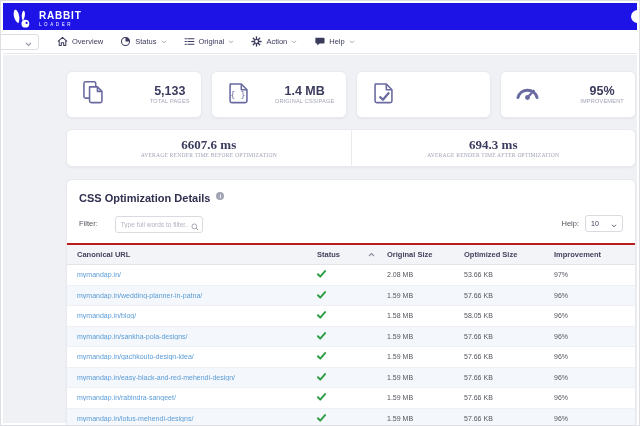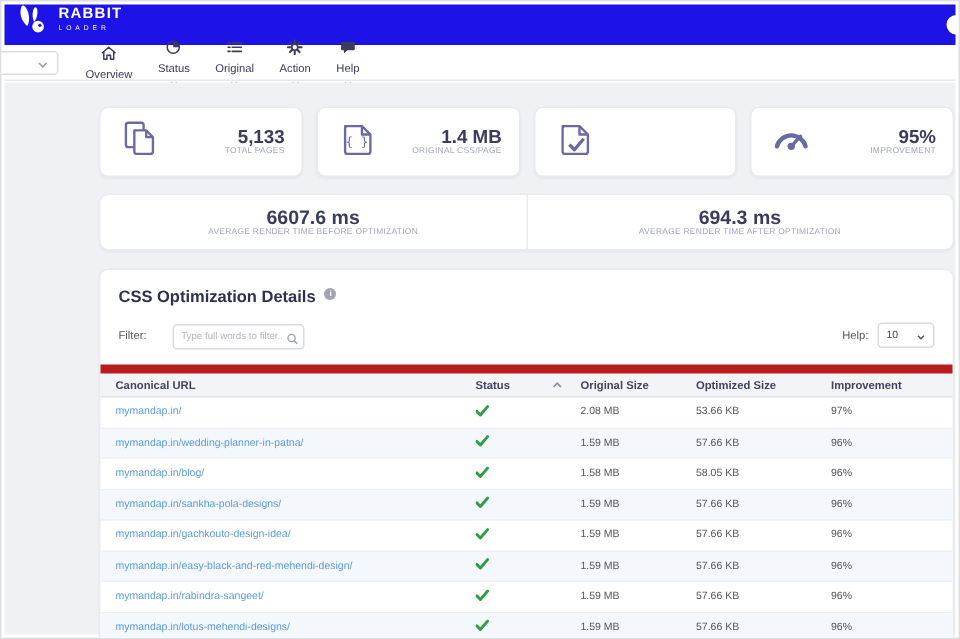--- a/index.html
+++ b/index.html
@@ -1,47 +1,47 @@
 <!DOCTYPE html>
 <html><head>
 <meta charset="utf-8">
 <style>
   * { margin:0; padding:0; box-sizing:border-box; }
   html,body { width:640px; height:426px; background:#fff; font-family:"Liberation Sans","DejaVu Sans",sans-serif; }
   .screen { position:relative; width:640px; height:426px; background:#fff; border:1px solid #dddfe4; overflow:hidden; }
 
   
-  .topbar { position:absolute; top:2px; left:2px; right:2px; height:27px; background:#1d13e6; display:flex; align-items:flex-start; padding-left:8px; }
+  .topbar { position:absolute; top:2px; left:2px; right:2px; height:27px; background:#1d13e6; display:flex; align-items:flex-end; padding-left:8px; }
   .brand { display:flex; align-items:center; gap:6px; }
   .brand svg { display:block; }
   .brand-text { display:flex; flex-direction:column; line-height:1; }
   .brand-top { color:#fff; font-weight:bold; font-size:10px; letter-spacing:.8px; }
   .brand-bottom { color:#fff; font-size:4.5px; letter-spacing:2.6px; margin-top:2px; }
   .avatar-partial { position:absolute; right:-7px; top:7px; width:13px; height:13px; border-radius:50%; background:#fff; }
 
   
   .navbar { position:absolute; top:29px; left:2px; right:2px; height:24px; background:#fff; border-bottom:1px solid #e7e8ec; display:flex; align-items:center; }
   .domain-select { position:absolute; left:-12px; top:4px; width:48px; height:16px; border:1px solid #dcdee3; border-radius:3px; background:#fff; display:flex; align-items:center; justify-content:flex-end; padding-right:6px; }
   .nav-items { display:flex; align-items:center; gap:17px; margin-left:54px; }
-  .nav-item { display:flex; align-items:center; gap:4px; cursor:pointer;flex-direction:column; }
+  .nav-item { display:flex; align-items:center; gap:4px; cursor:pointer; }
   .nav-item .lbl { font-size:7.5px; color:#3b3b5c; }
   .nav-item svg { display:block; }
   .caret svg { display:block; }
 
   
   .content { position:absolute; top:54px; left:2px; right:2px; bottom:2px; background:#f0f1f4; }
 
   .stats-row { position:absolute; top:16px; left:63px; width:570px; height:47px; display:flex; gap:9px; }
   .stat-card { flex:1; background:#fff; border:1px solid #e9eaef; border-radius:6px; box-shadow:0 1px 2px rgba(40,40,90,.05); display:flex; align-items:center; padding:0 11px 0 13px; }
   .stat-card .icon { flex:0 0 auto; }
-  .stat-card .txt { margin-left:auto; text-align:right; line-height:1.15; }
+  .stat-card .txt { margin-left:auto; text-align:center; line-height:1.15; }
   .stat-value { font-size:12.5px; font-weight:bold; color:#3b3b5e; }
   .stat-label { font-size:5.6px; color:#a2a5b6; letter-spacing:.2px; }
 
-  .render-card { position:absolute; top:74px; left:63px; width:570px; height:38px; background:#fff; border:1px solid #e9eaef; border-radius:6px; box-shadow:0 1px 2px rgba(40,40,90,.05); display:flex; }
+  .render-card { position:absolute; top:74px; left:63px; width:570px; height:38px; background:#fff; border:1px solid #e9eaef; border-radius:6px; box-shadow:0 1px 2px rgba(40,40,90,.05); display:flex;font-family:Liberation Serif, serif; }
   .render-half { flex:1; display:flex; flex-direction:column; align-items:center; justify-content:center; line-height:1.2; }
   .render-half + .render-half { border-left:1px solid #e9eaef; }
   .render-value { font-size:13px; font-weight:bold; color:#3b3b5e; }
   .render-label { font-size:5.6px; color:#a2a5b6; letter-spacing:.2px; }
 
   
   .details-card { position:absolute; top:124px; left:63px; width:570px; height:310px; background:#fff; border:1px solid #e9eaef; border-radius:6px 6px 0 0; box-shadow:0 1px 2px rgba(40,40,90,.05); }
   .details-head { display:flex; align-items:flex-start; gap:6px; padding:12px 12px 0 12px; }
   .details-title { font-size:11px; font-weight:bold; color:#2f2f4f; }
   .info-icon { width:8px; height:8px; border-radius:50%; background:#a2a4b4; color:#fff; font-size:5.5px; font-weight:bold; display:flex; align-items:center; justify-content:center; cursor:pointer; }
@@ -50,21 +50,21 @@
   .filter-wrap { position:relative; }
   .filter-input { width:88px; height:17px; border:1px solid #d9dbe1; border-radius:3px; font-size:6.5px; color:#55565e; padding:0 14px 0 5px; outline:none; font-family:"Liberation Sans","DejaVu Sans",sans-serif; }
   .filter-input::placeholder { color:#b2b5bf; }
   .search-icon { position:absolute; right:4px; top:4px; }
   .show-group { margin-left:auto; display:flex; align-items:center; gap:6px; }
   .show-label { font-size:7.5px; color:#55565e; }
   .show-select { width:38px; height:17px; border:1px solid #d9dbe1; border-radius:3px; display:flex; align-items:center; justify-content:space-between; padding:0 5px; cursor:pointer; background:#fff; }
   .show-select .val { font-size:7px; color:#3b3b5c; }
 
   .trow { display:grid; grid-template-columns:240px 70px 77px 90px 1fr; align-items:center; padding-left:10px; }
-  .thead { margin-top:10px; height:22px; background:#f3f4f7; border-top:6px solid #b91c1c; border-bottom:1px solid #e3e4e9; }
+  .thead { margin-top:10px; height:22px; background:#f3f4f7; border-top:2px solid #b91c1c; border-bottom:1px solid #e3e4e9; }
   .th { font-size:7.5px; font-weight:bold; color:#42425e; cursor:pointer; }
   .th-status { display:flex; align-items:center; }
   .sort-caret { margin-left:auto; margin-right:12px; display:flex; }
   .tbody .trow { height:20.5px; border-bottom:1px solid #eef0f4; }
   .tbody div.trow:nth-of-type(even) { background:#f4f7fb; }
   .cell { font-size:7px; color:#55565e; }
   .url { color:#5b9cd6; text-decoration:none; overflow:hidden; white-space:nowrap; }
   .status-cell { display:flex; }
 </style>
 </head>

